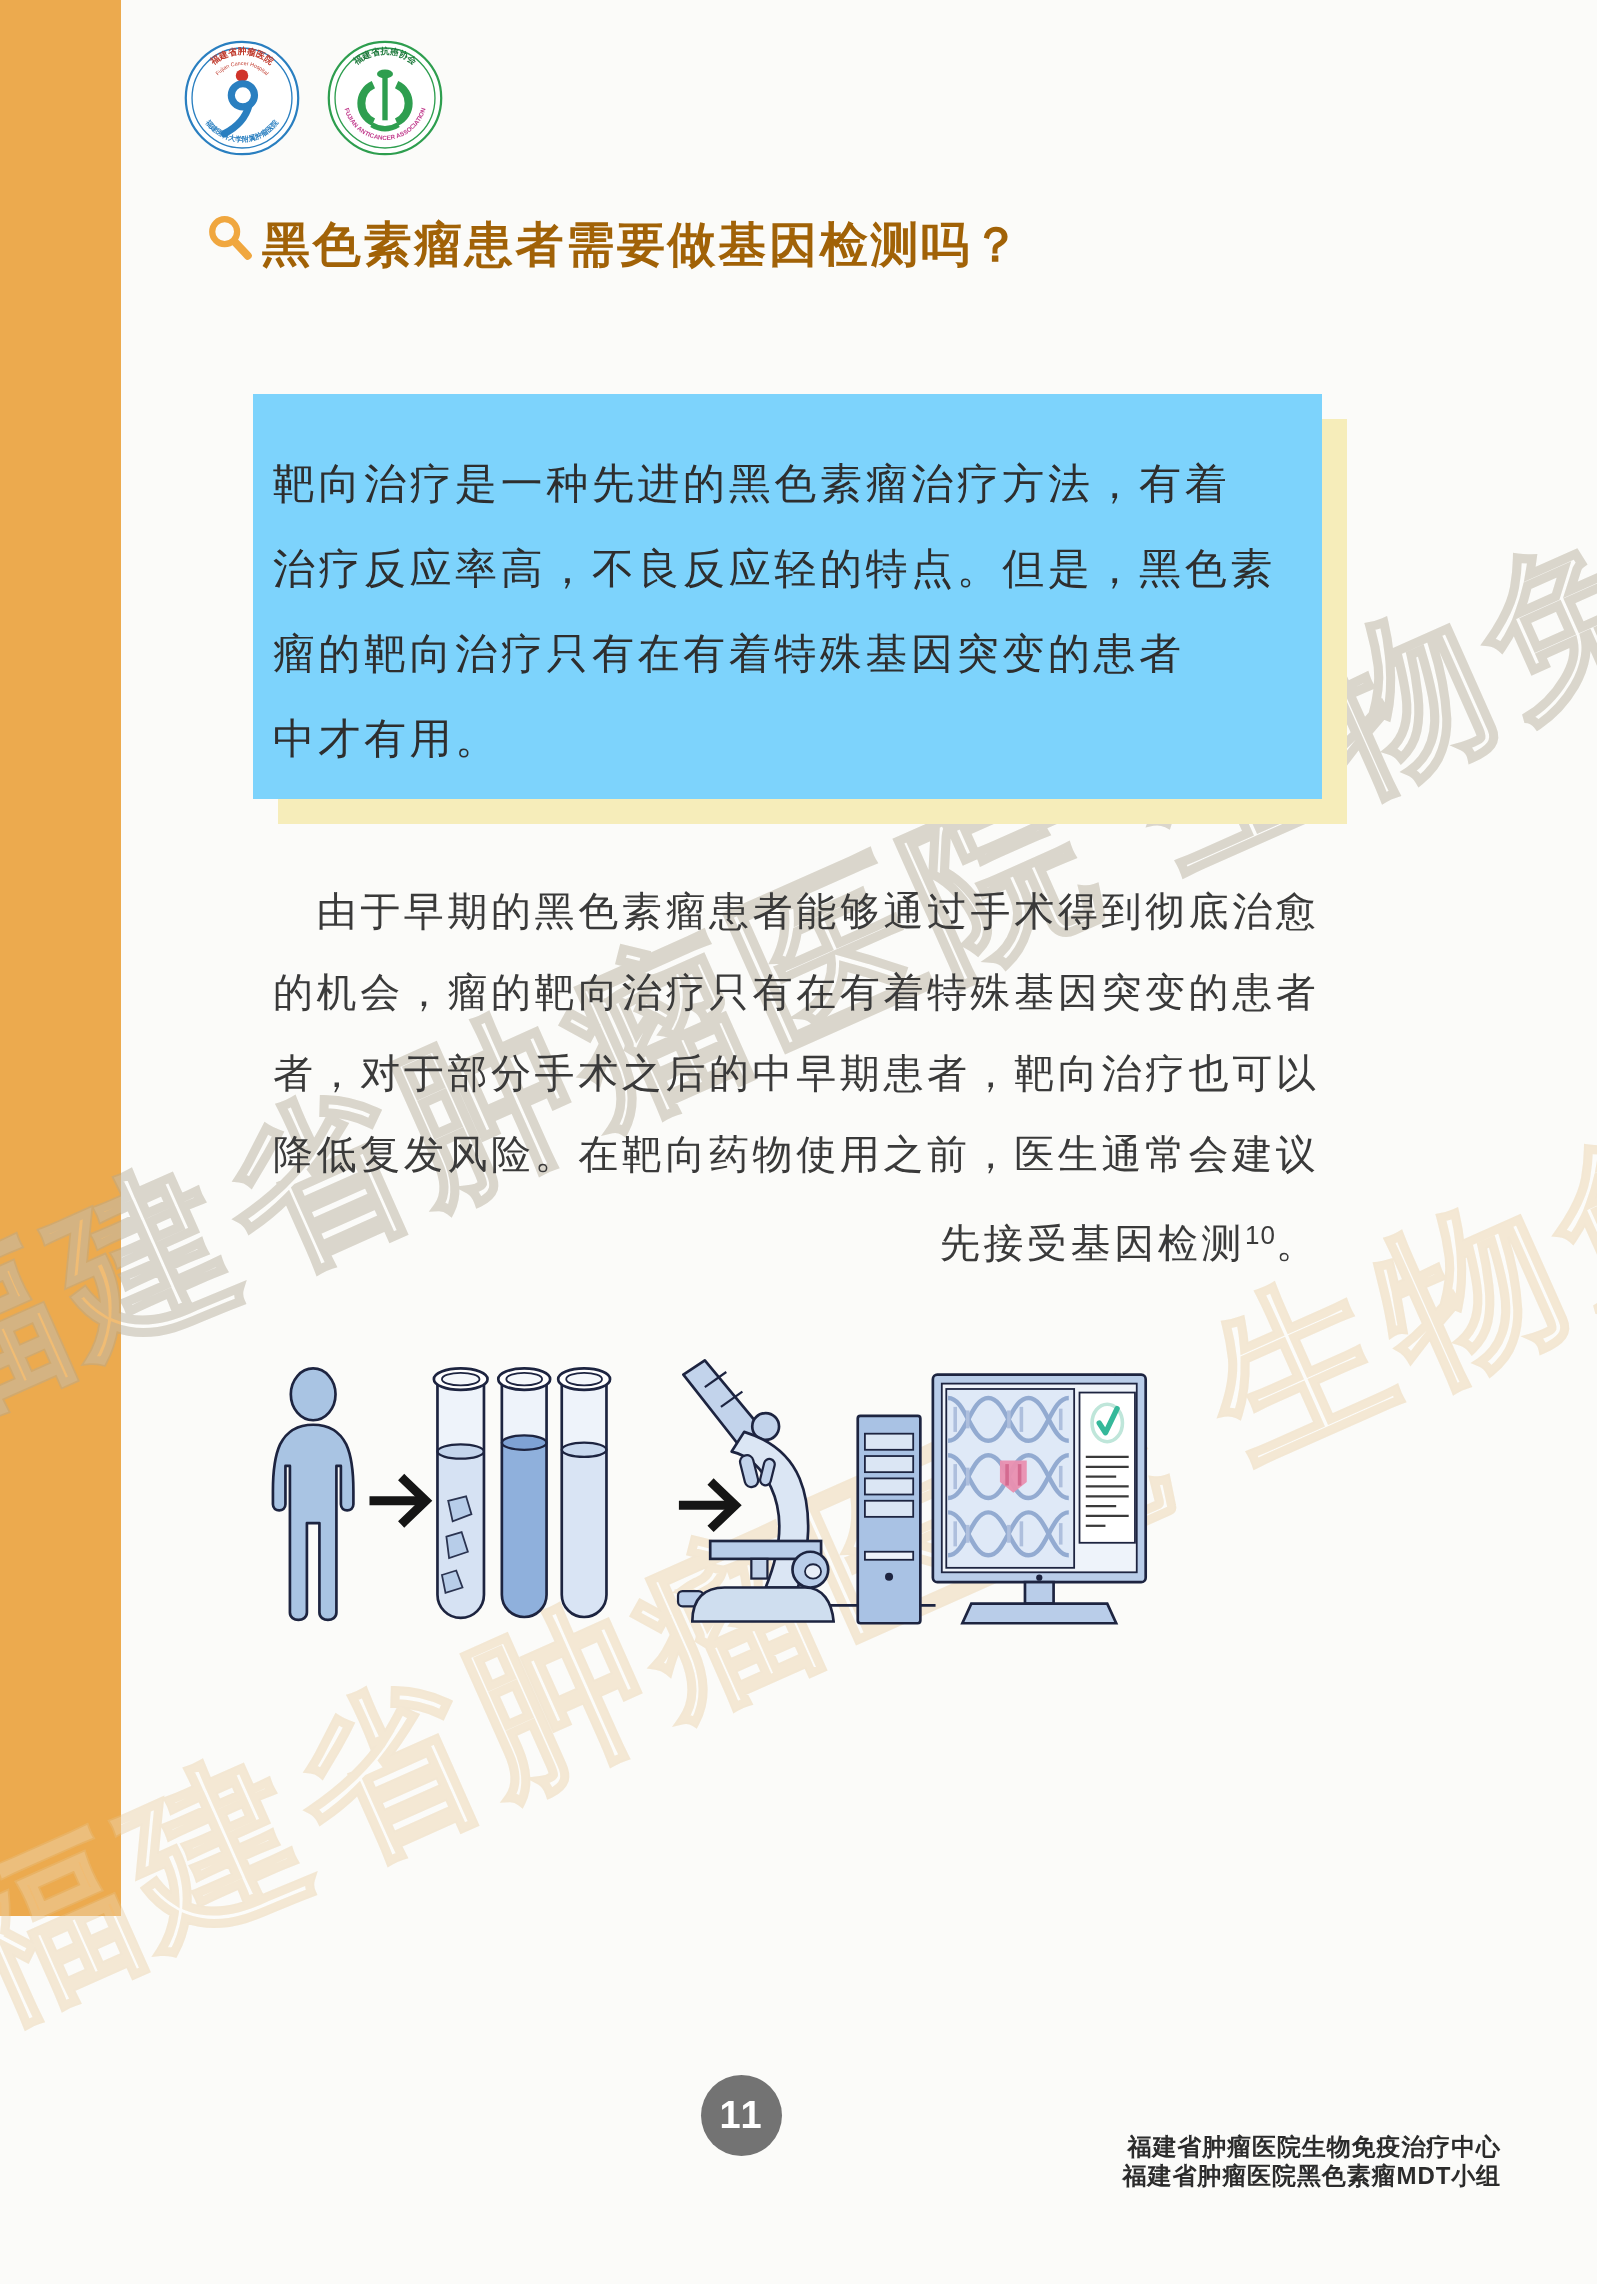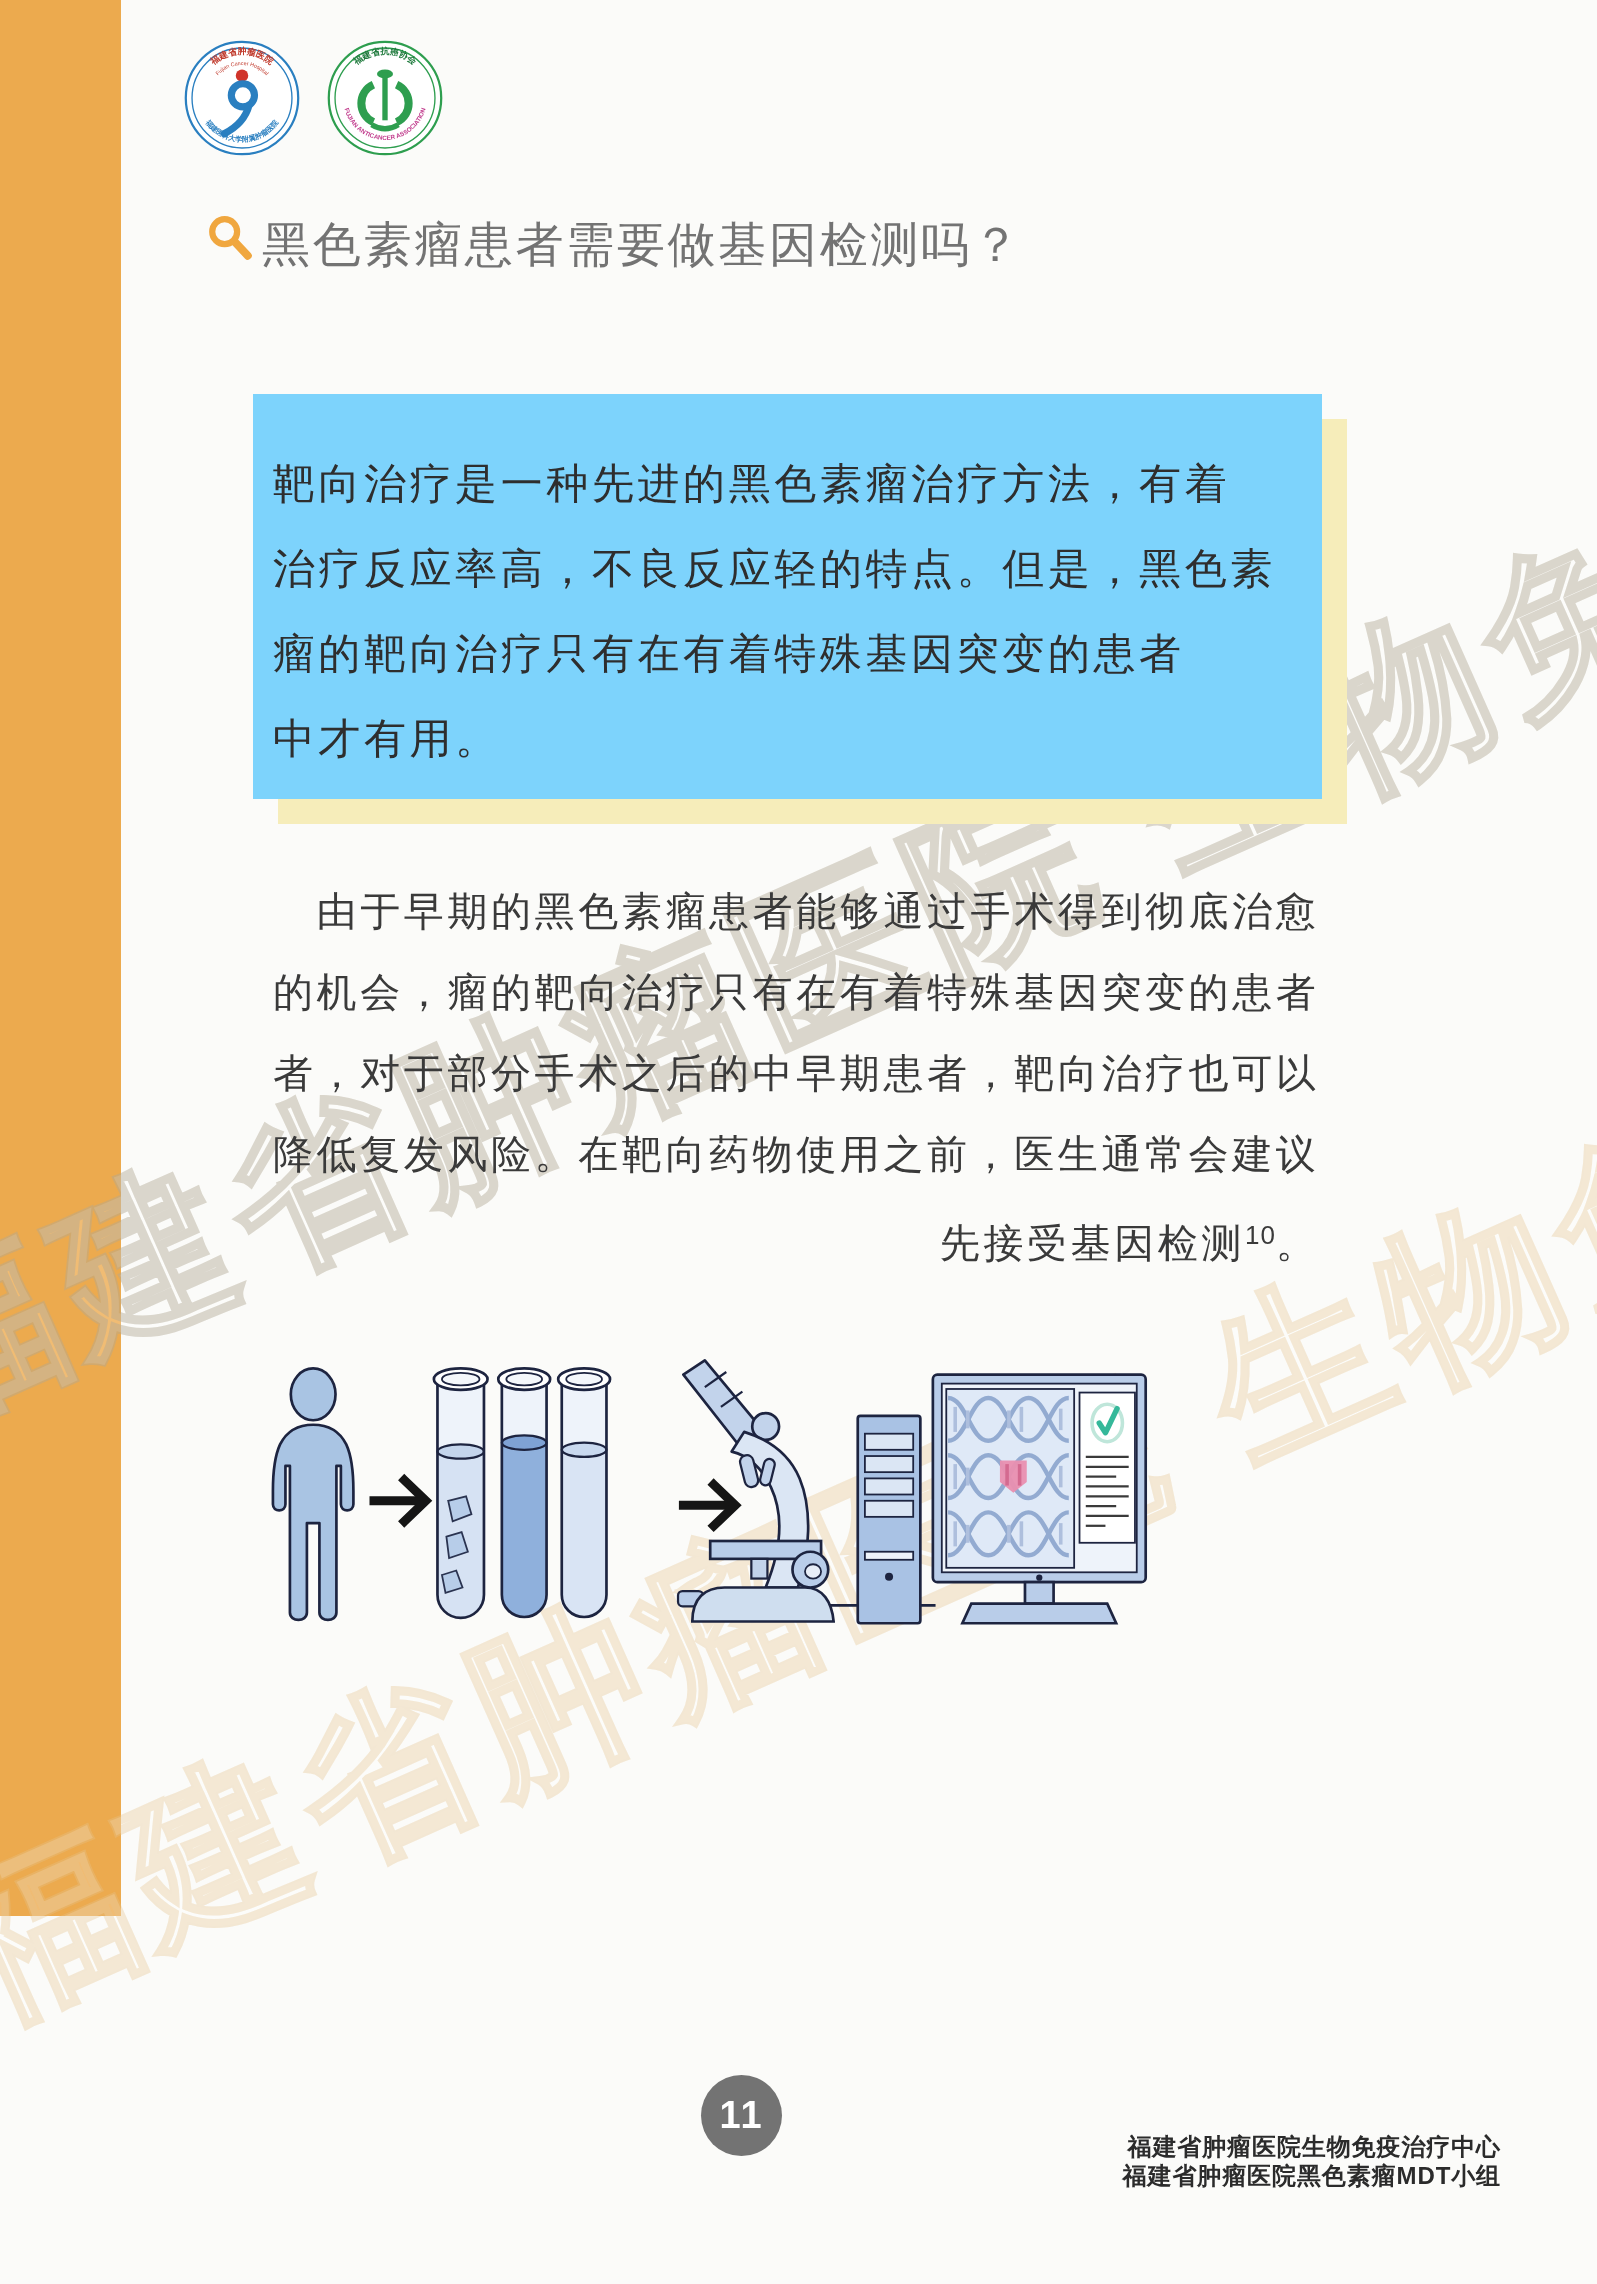--- a/index.html
+++ b/index.html
@@ -29,21 +29,21 @@
 
   
   .logo{position:absolute;top:40px;width:116px;height:116px;}
   .logo-hospital{left:184px;}
   .logo-anticancer{left:327px;}
 
   
   .magnifier{position:absolute;left:206px;top:213px;width:48px;height:48px;}
   .heading{
     position:absolute;left:262px;top:202px;
-    color:#737373;font-weight:400;font-size:48px;letter-spacing:2.7px;
+    color:#a16207;font-weight:700;font-size:48px;letter-spacing:2.7px;
     line-height:85px;
   }
 
   
   .hbox-shadow{position:absolute;left:278px;top:419px;width:1069px;height:405px;background:#F6EDBA;}
   .hbox{
     position:absolute;left:253px;top:394px;width:1069px;height:405px;background:#7dd3fc;
   }
   .hbox-text{
     position:absolute;left:19.7px;top:47px;

